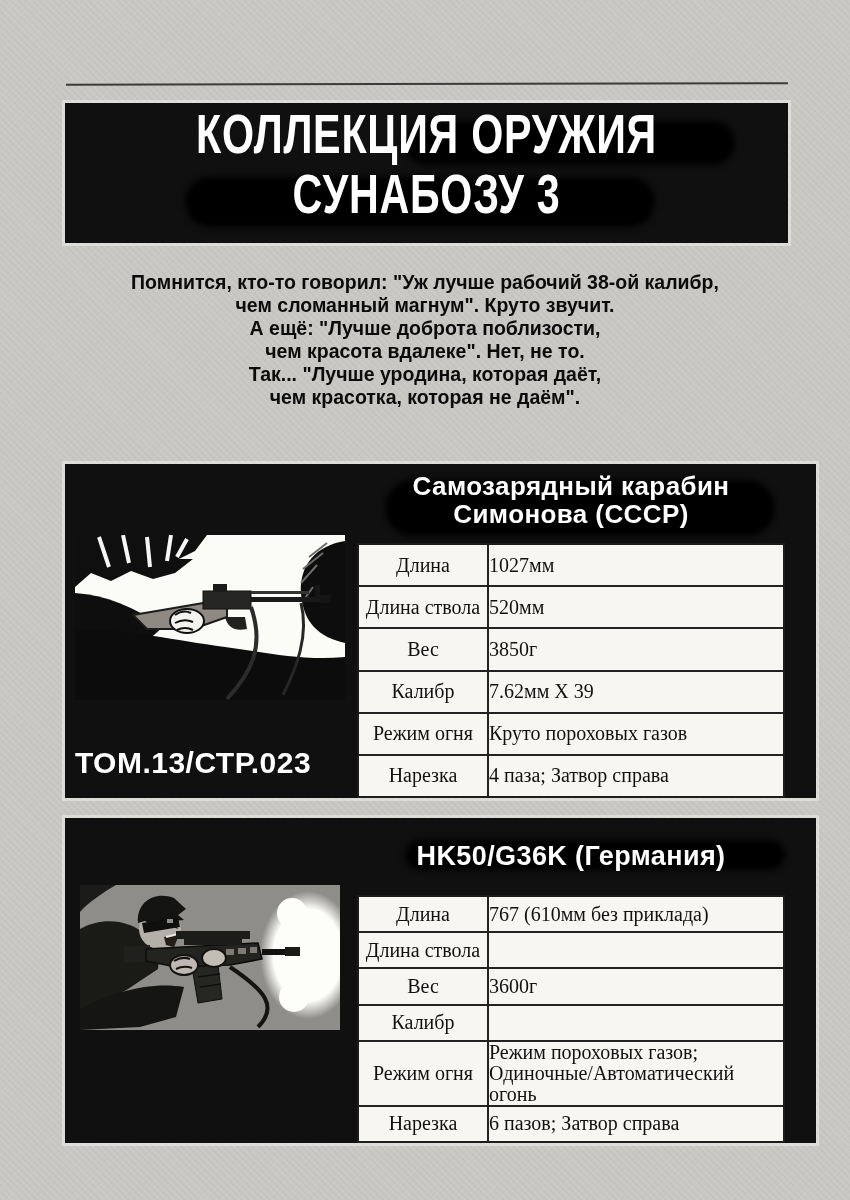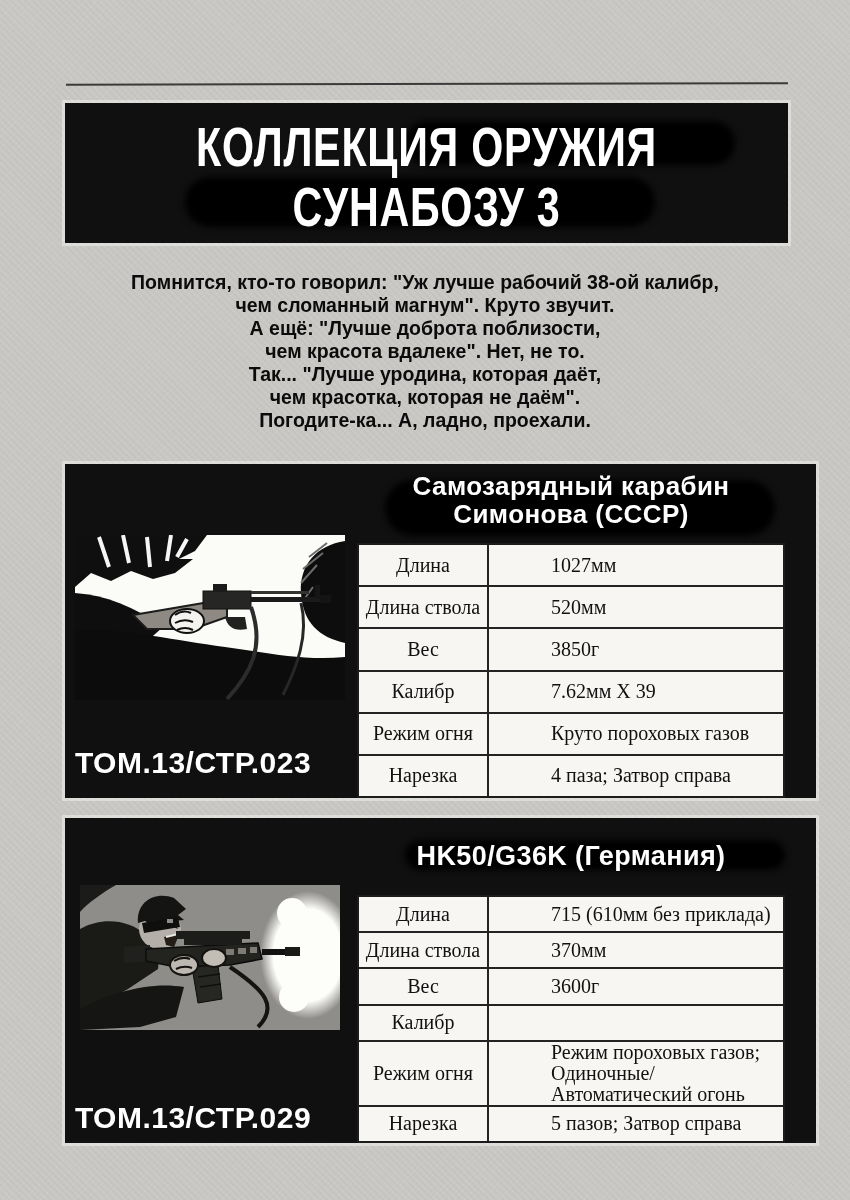--- a/index.html
+++ b/index.html
@@ -12,21 +12,21 @@
     background:
       repeating-linear-gradient(45deg, rgba(0,0,0,.025) 0 2px, rgba(255,255,255,0) 2px 5px),
       repeating-linear-gradient(-45deg, rgba(255,255,255,.05) 0 1px, rgba(255,255,255,0) 1px 4px),
       var(--paper);
   }
   .top-rule{position:absolute;left:66px;top:83px;width:722px;height:2px;background:#3b3b3b;transform:rotate(-.12deg);}
   
   .banner{
     position:absolute;left:65px;top:103px;width:723px;height:140px;background:var(--panel);
     box-shadow:0 0 0 3px rgba(246,246,244,.45);
-    color:var(--title);text-align:center;padding-top:14px;box-sizing:border-box;
+    color:var(--title);text-align:center;padding-top:1px;box-sizing:border-box;
   }
   .banner-line{
     font-size:55px;font-weight:bold;line-height:60px;letter-spacing:1px;
     transform:scaleX(.75);transform-origin:50% 50%;white-space:nowrap;position:relative;
   }
   .smudge{position:absolute;background:#000;border-radius:30px;filter:blur(3px);}
   .s-header-a{left:340px;top:18px;width:330px;height:44px;}
   .s-header-b{left:120px;top:74px;width:470px;height:50px;}
   
   .intro{position:absolute;left:0;top:271px;width:850px;text-align:center;color:var(--ink);
@@ -53,22 +53,22 @@
   
   .spec-table{position:absolute;left:292px;width:428px;background:var(--table-bg);
     border:2px solid #1c1c1c;box-sizing:border-box;display:flex;flex-direction:column;
     font-family:"Liberation Serif",serif;color:#111;}
   .card-1 .spec-table{top:79px;height:255px;}
   .card-2 .spec-table{top:77px;height:248px;}
   .spec-row{flex:1;display:flex;border-top:2px solid var(--line);}
   .spec-row:first-child{border-top:none;}
   .spec-label{width:128px;border-right:2px solid var(--line);display:flex;align-items:center;
     justify-content:center;font-size:20px;text-align:center;}
-  .spec-value{flex:1;display:flex;align-items:center;padding-left:22px;font-size:20px;
-    line-height:21px;white-space:pre-line;margin-left:40px;}
+  .spec-value{flex:1;display:flex;align-items:center;font-size:20px;
+    line-height:21px;white-space:pre-line;}
 </style>
 </head>
 <body>
 
 <div class="page">
 
   <div class="top-rule"></div>
 
   <header class="banner">
     <div class="smudge s-header-a"></div>
@@ -77,21 +77,20 @@
     <div class="banner-line">СУНАБОЗУ 3</div>
   </header>
 
   <div class="intro">
     <div class="intro-line">Помнится, кто-то говорил: "Уж лучше рабочий 38-ой калибр,</div>
     <div class="intro-line">чем сломанный магнум". Круто звучит.</div>
     <div class="intro-line">А ещё: "Лучше доброта поблизости,</div>
     <div class="intro-line">чем красота вдалеке". Нет, не то.</div>
     <div class="intro-line">Так... "Лучше уродина, которая даёт,</div>
     <div class="intro-line">чем красотка, которая не даём".</div>
-    <div class="intro-line">Погодите-ка... А, ладно, проехали.</div>
   </div>
 
   <section class="card card-1">
     <div class="smudge s-c1"></div>
     <div class="card-title">
       <div>Самозарядный карабин</div>
       <div>Симонова (СССР)</div>
     </div>
 
     <figure class="illo illo-1" role="img" aria-label="Манга-иллюстрация: стрелок направляет карабин СКС в голову противника">
@@ -198,43 +197,41 @@
           <path d="M112,82 L138,80 L142,114 L118,118 Z" fill="#262623" stroke="#0d0d0d"></path>
           <path d="M118,92 L140,89 M120,102 L141,99" stroke="#0f0f0f" stroke-width="1.5"></path>
           <ellipse cx="104" cy="80" rx="14" ry="10" fill="#bdb8b1" stroke="#15130f" stroke-width="2"></ellipse>
           <ellipse cx="134" cy="73" rx="12" ry="9" fill="#c2beb6" stroke="#15130f" stroke-width="2"></ellipse>
           <path d="M94,76 q8,-5 16,-2 M96,84 q8,-4 16,-1" stroke="#15130f" stroke-width="2" fill="none"></path>
           <path d="M150,82 C186,106 198,122 178,142" stroke="#141413" stroke-width="4" fill="none"></path>
         </g>
       </svg>
     </figure>
 
-    <div class="page-ref">ТОМ.13/СТР.029</div>
 
     <div class="spec-table">
       <div class="spec-row">
         <div class="spec-label">Длина</div>
-        <div class="spec-value">715 (610мм без приклада)</div>
+        <div class="spec-value">767 (610мм без приклада)</div>
       </div>
       <div class="spec-row">
         <div class="spec-label">Длина ствола</div>
-        <div class="spec-value">370мм</div>
       </div>
       <div class="spec-row">
         <div class="spec-label">Вес</div>
         <div class="spec-value">3600г</div>
       </div>
       <div class="spec-row">
         <div class="spec-label">Калибр</div>
       </div>
       <div class="spec-row">
         <div class="spec-label">Режим огня</div>
         <div class="spec-value">Режим пороховых газов;
 Одиночные/Автоматический огонь</div>
       </div>
       <div class="spec-row">
         <div class="spec-label">Нарезка</div>
-        <div class="spec-value">5 пазов; Затвор справа</div>
+        <div class="spec-value">6 пазов; Затвор справа</div>
       </div>
     </div>
   </section>
 
 </div>
 
 </body></html>

